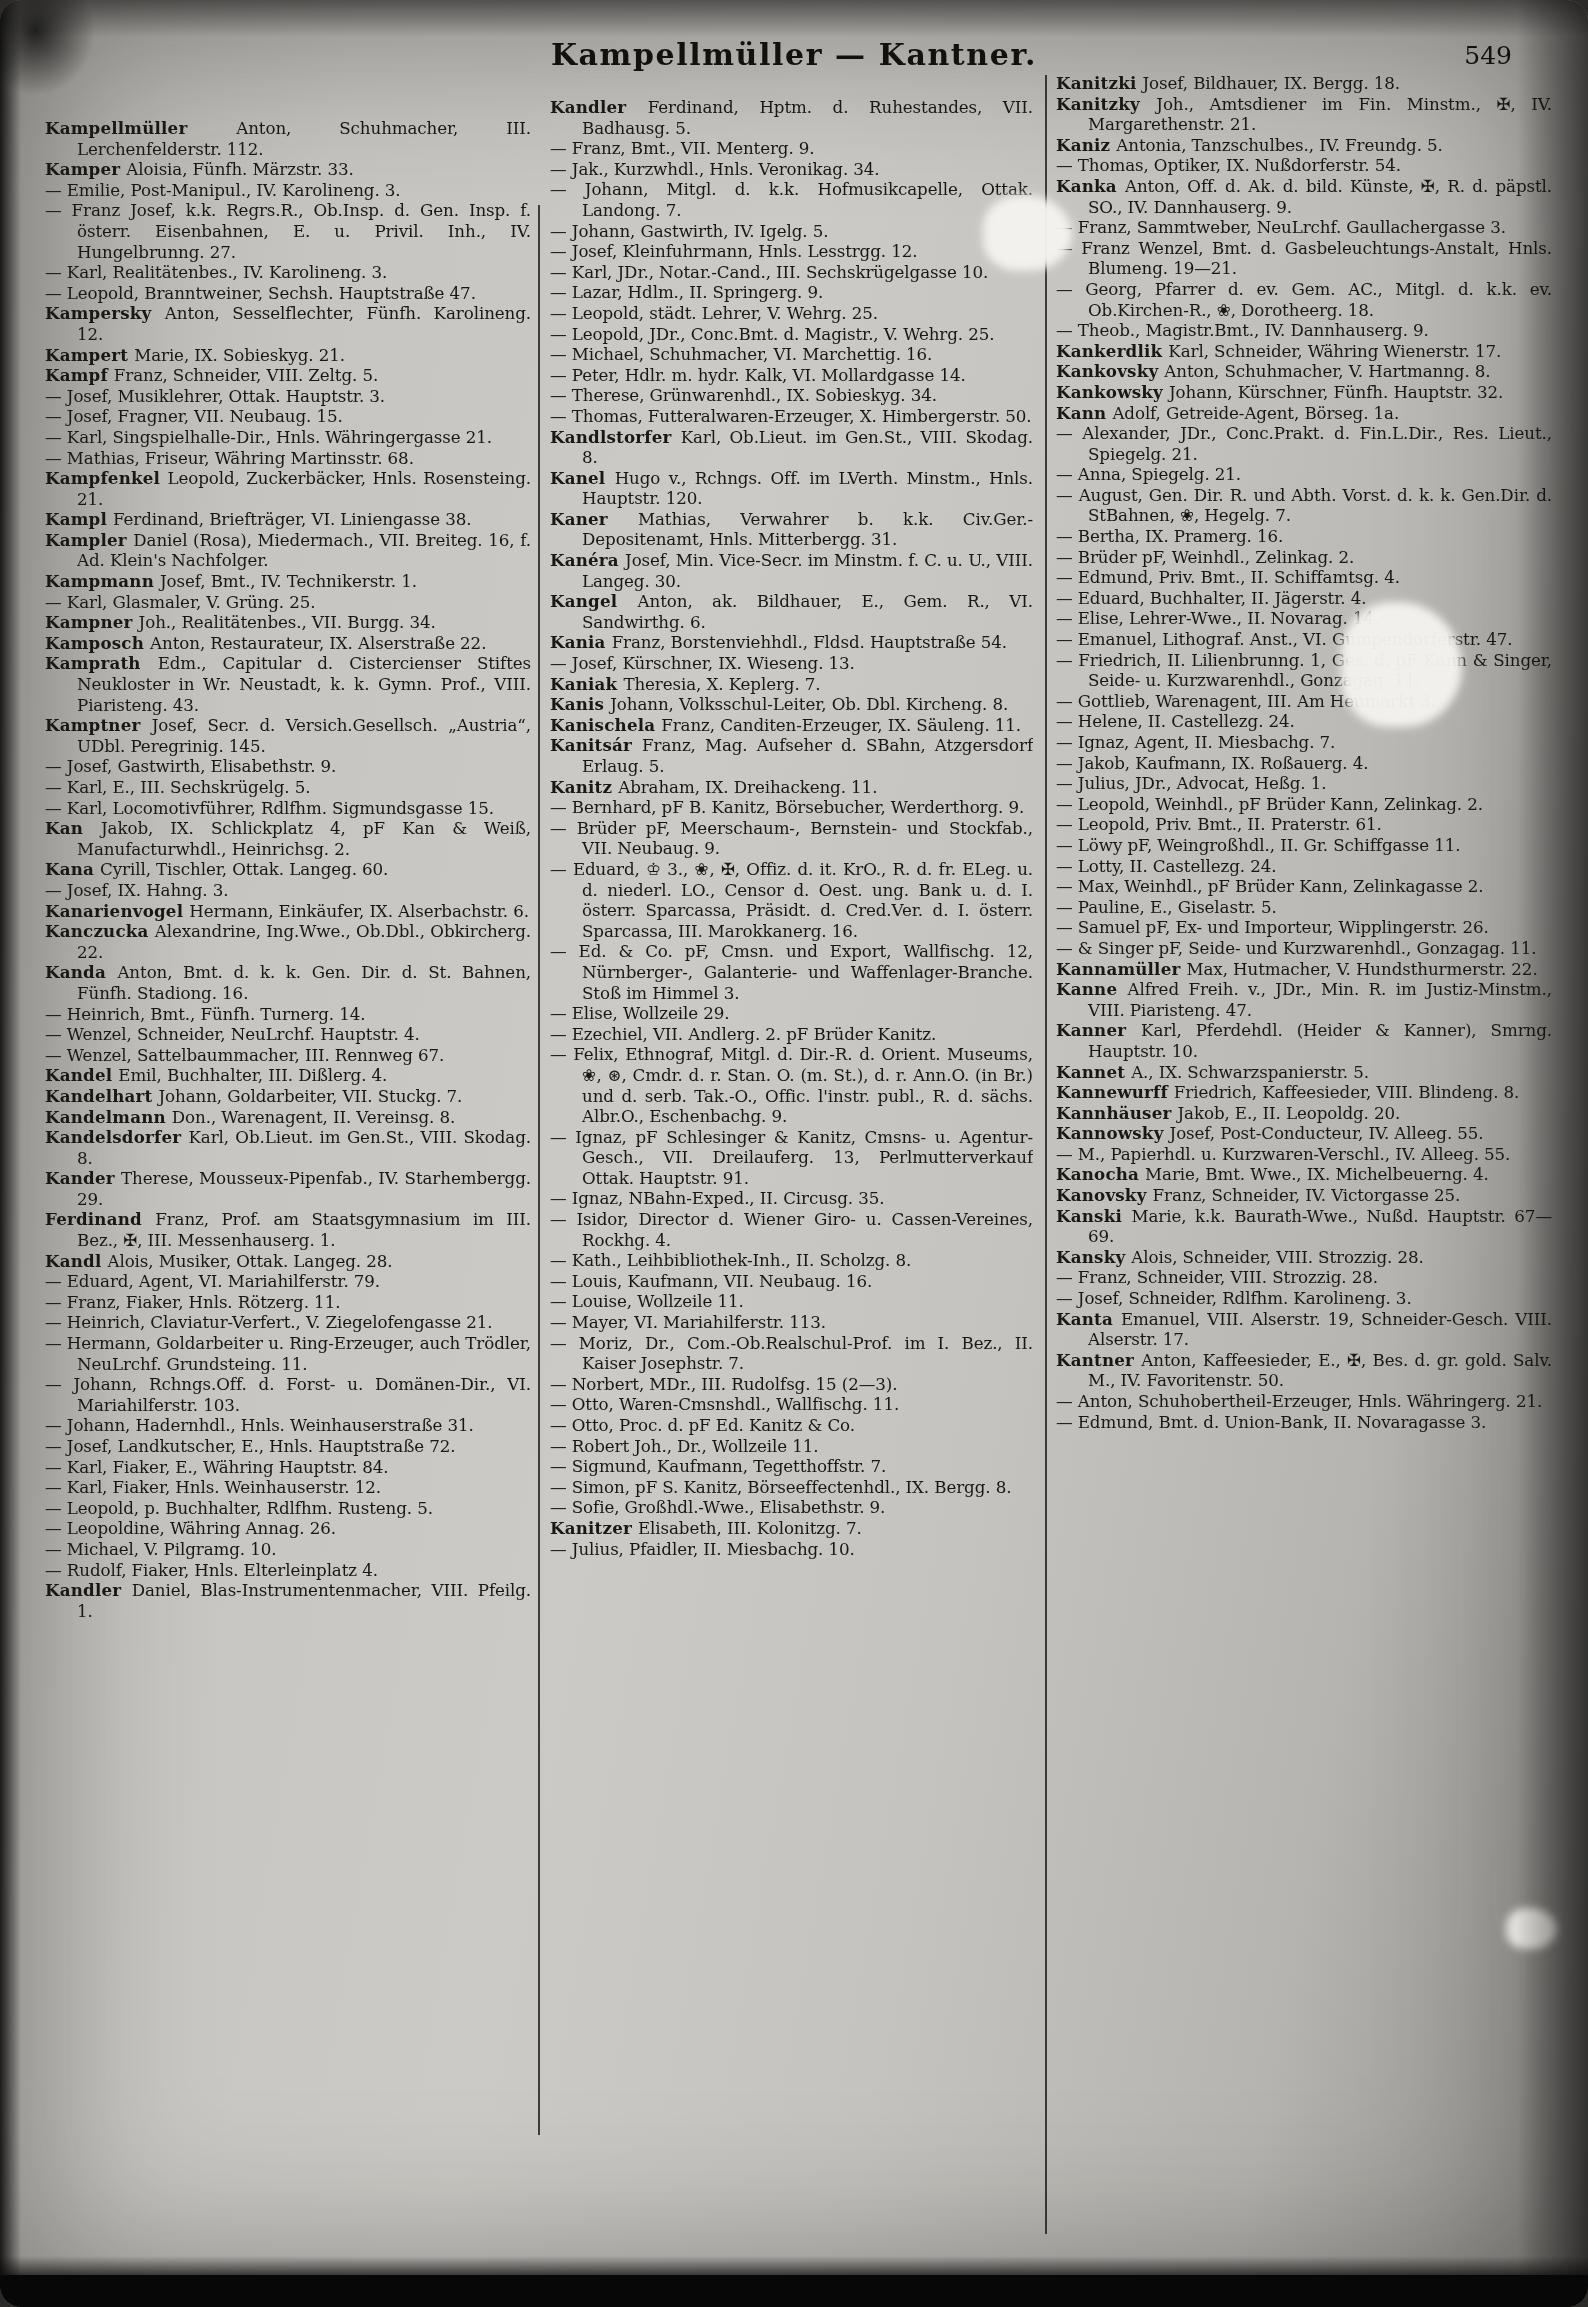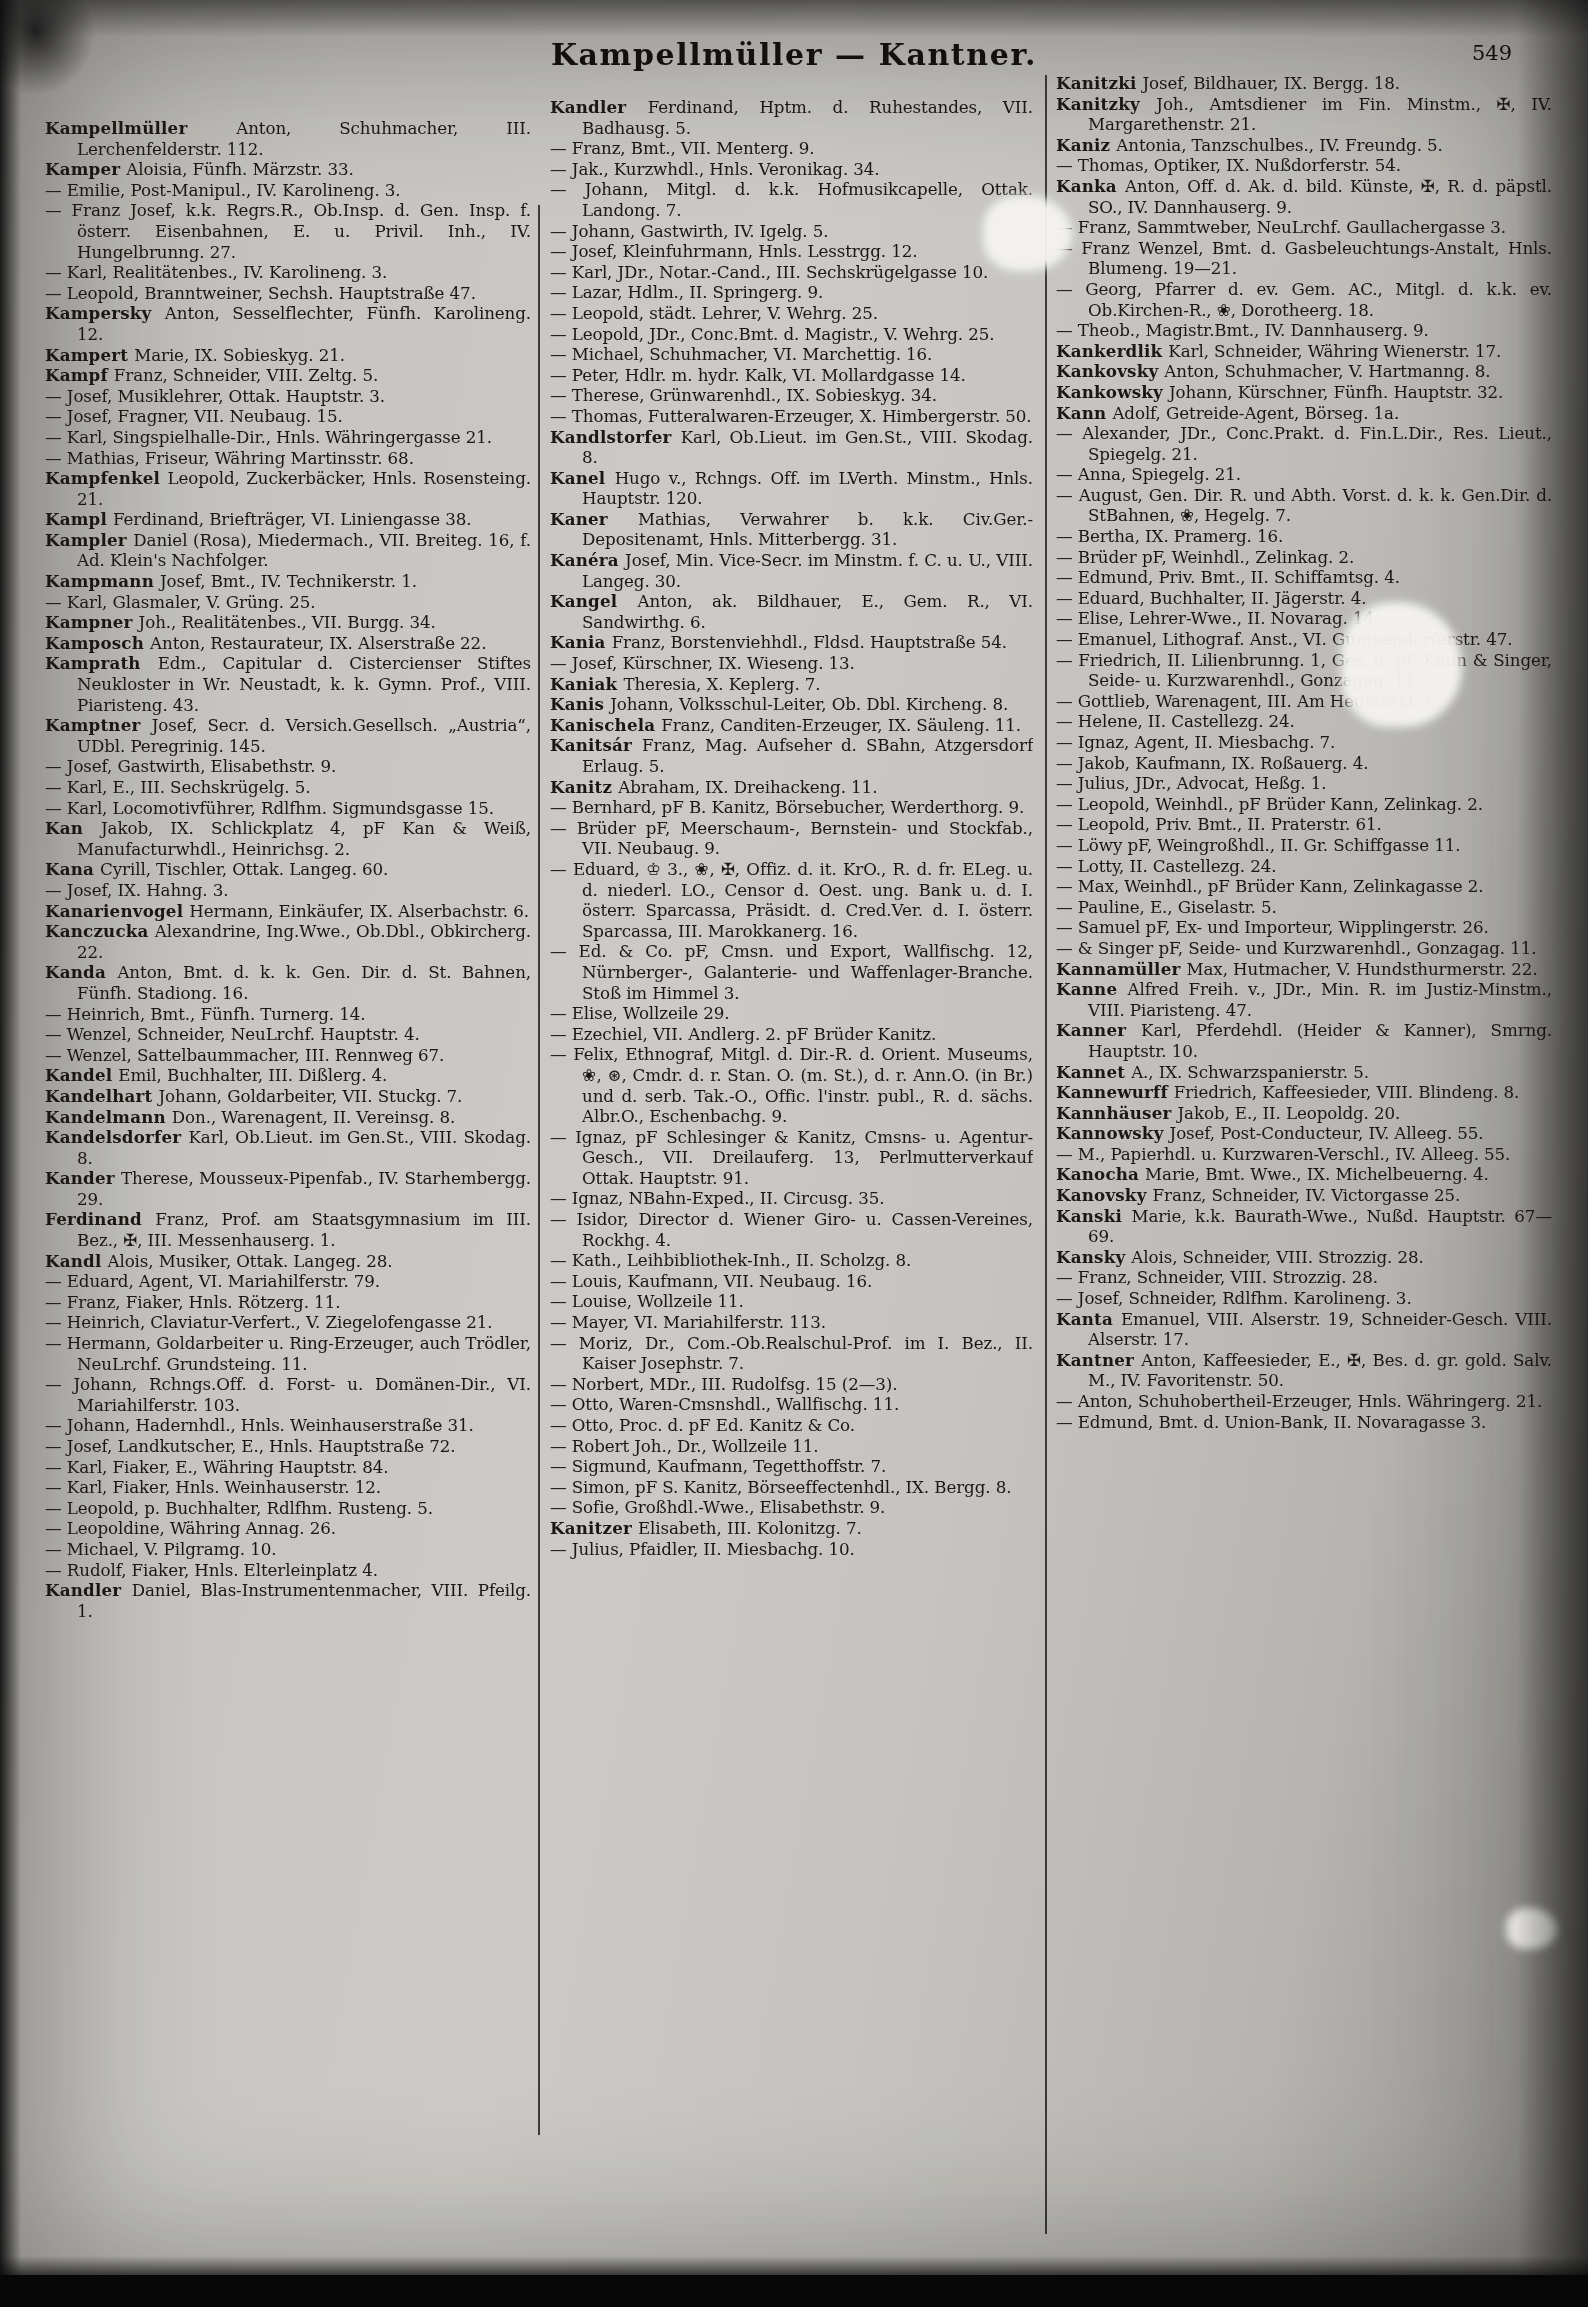--- a/index.html
+++ b/index.html
@@ -6,36 +6,37 @@
   .sheet{
     position:relative;
     width:1588px;height:2307px;
     margin:0 auto;
     overflow:hidden;
     font-family:"DejaVu Serif","Liberation Serif",serif;
     color:#1b1713;
     background:
       linear-gradient(100deg,#b3b2ae 0%,#c6c5c1 18%,#cbcac6 42%,#c4c3bf 62%,#b5b4b0 82%,#94938f 97%);
     box-shadow:inset 0 0 159px 40px rgba(25,22,18,0.38);
+    border-radius:21px;
   }
   .edge-left{position:absolute;left:0;top:0;width:20.6px;height:100%;
     background:linear-gradient(to right,rgba(5,5,5,.85),rgba(5,5,5,0));}
   .edge-right{position:absolute;right:0;top:0;width:71px;height:100%;
     background:linear-gradient(to left,rgba(5,5,5,.6),rgba(5,5,5,0));}
   .edge-top{position:absolute;left:0;top:0;width:100%;height:37px;
     background:linear-gradient(to bottom,rgba(10,10,10,.5),rgba(10,10,10,0));}
   .edge-bottom{position:absolute;left:0;bottom:0;width:100%;height:32px;background:#070707;}
   .edge-bottom2{position:absolute;left:0;bottom:30px;width:100%;height:20.6px;
     background:linear-gradient(to top,rgba(7,7,7,.75),rgba(7,7,7,0));}
   .corner-tl{position:absolute;left:-24px;top:-32px;width:119px;height:127px;
     background:radial-gradient(closest-side,rgba(8,8,8,.8),rgba(8,8,8,0));}
 
   .kopf{position:absolute;top:37px;left:0;right:0;text-align:center;
     font-size:30px;font-weight:700;letter-spacing:1.6px;color:#14100d;}
-  .folio{position:absolute;top:41px;right:76px;font-size:21px;color:#14100d;}
+  .folio{position:absolute;top:41px;right:76px;font-size:25px;color:#14100d;}
 
   .col{position:absolute;overflow:hidden;font-size:16.7px;line-height:20.6px;
     text-align:justify;letter-spacing:-0.1px;}
   .col-1{left:45px;top:102px;width:486px;height:2065px;margin-top:16px;}
   .col-2{left:550px;top:73px;width:483px;height:2192px;margin-top:24px;}
   .col-3{left:1056px;top:73px;width:496px;height:2192px;}
 
   .entry{margin:0;padding-left:32px;text-indent:-32px;}
   .lead{font-weight:700;letter-spacing:0.2px;}
 

